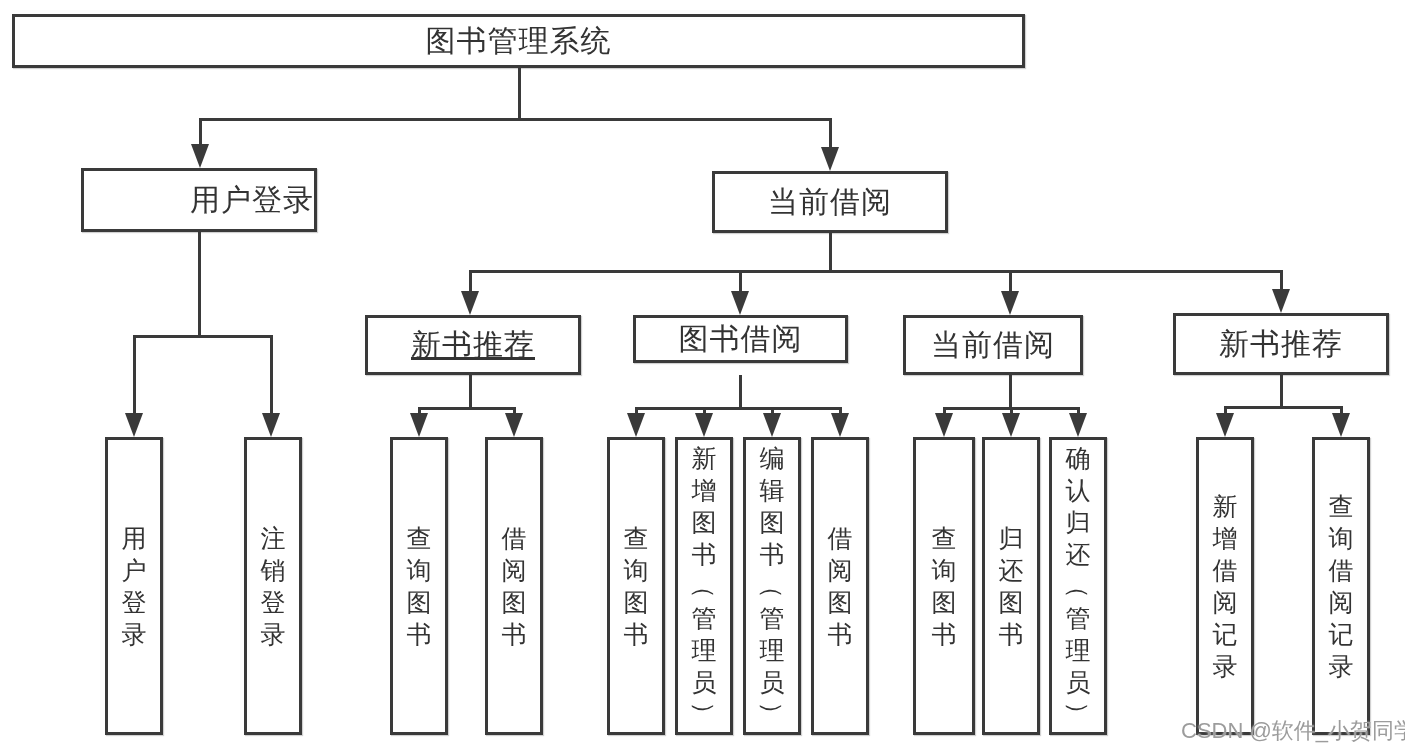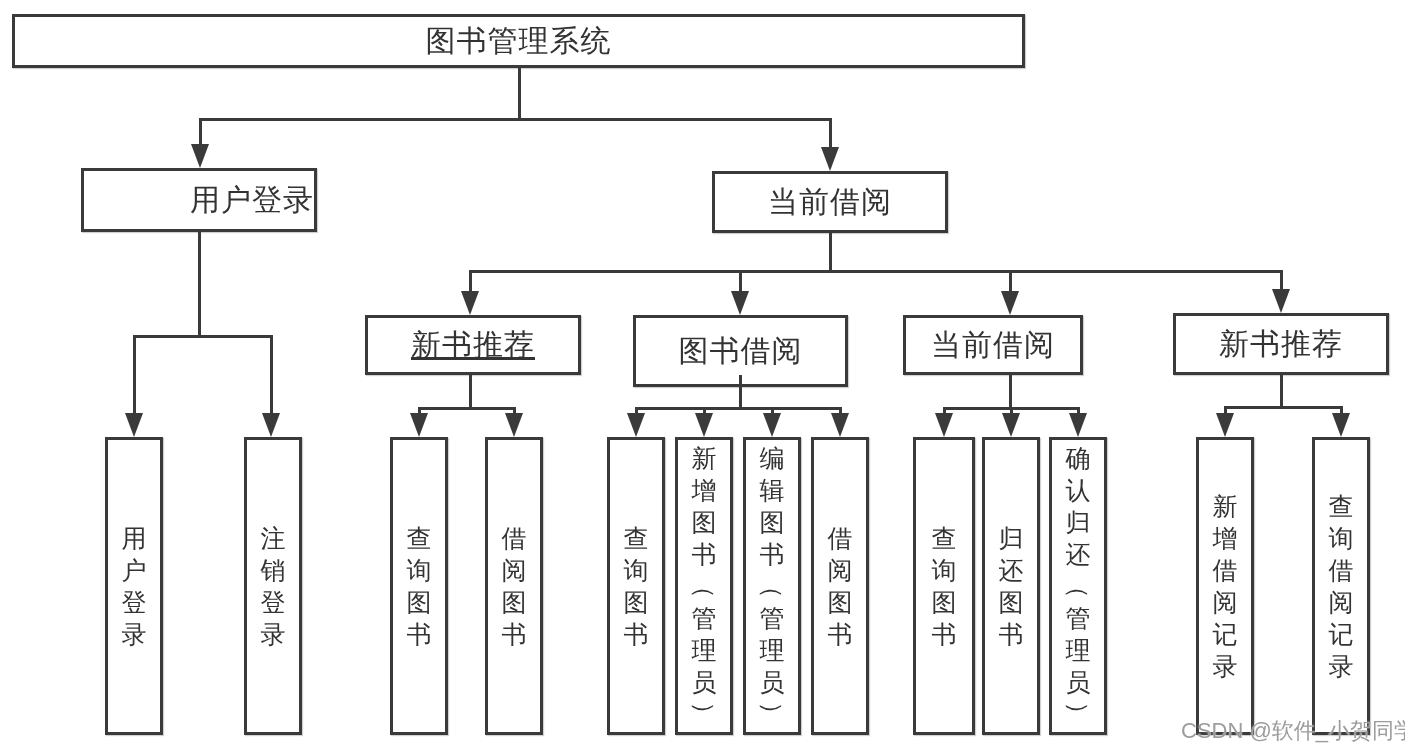--- a/index.html
+++ b/index.html
@@ -48,21 +48,21 @@
   <div class="box" style="left:81px;top:168px;width:236px;height:64px;justify-content:flex-end;">
     <span class="hlabel">用户登录</span>
   </div>
   <div class="box" style="left:712px;top:171px;width:236px;height:62px;">
     <span class="hlabel">当前借阅</span>
   </div>
 
   <div class="box" style="left:365px;top:315px;width:216px;height:60px;text-decoration:underline;">
     <span class="hlabel">新书推荐</span>
   </div>
-  <div class="box" style="left:633px;top:315px;width:215px;height:72px;">
+  <div class="box" style="left:633px;top:315px;width:215px;height:48px;">
     <span class="hlabel">图书借阅</span>
   </div>
   <div class="box" style="left:903px;top:315px;width:180px;height:60px;">
     <span class="hlabel">当前借阅</span>
   </div>
   <div class="box" style="left:1173px;top:313px;width:216px;height:62px;">
     <span class="hlabel">新书推荐</span>
   </div>
 
   <div class="box vbox" style="left:105px;top:437px;width:58px;height:298px;">

